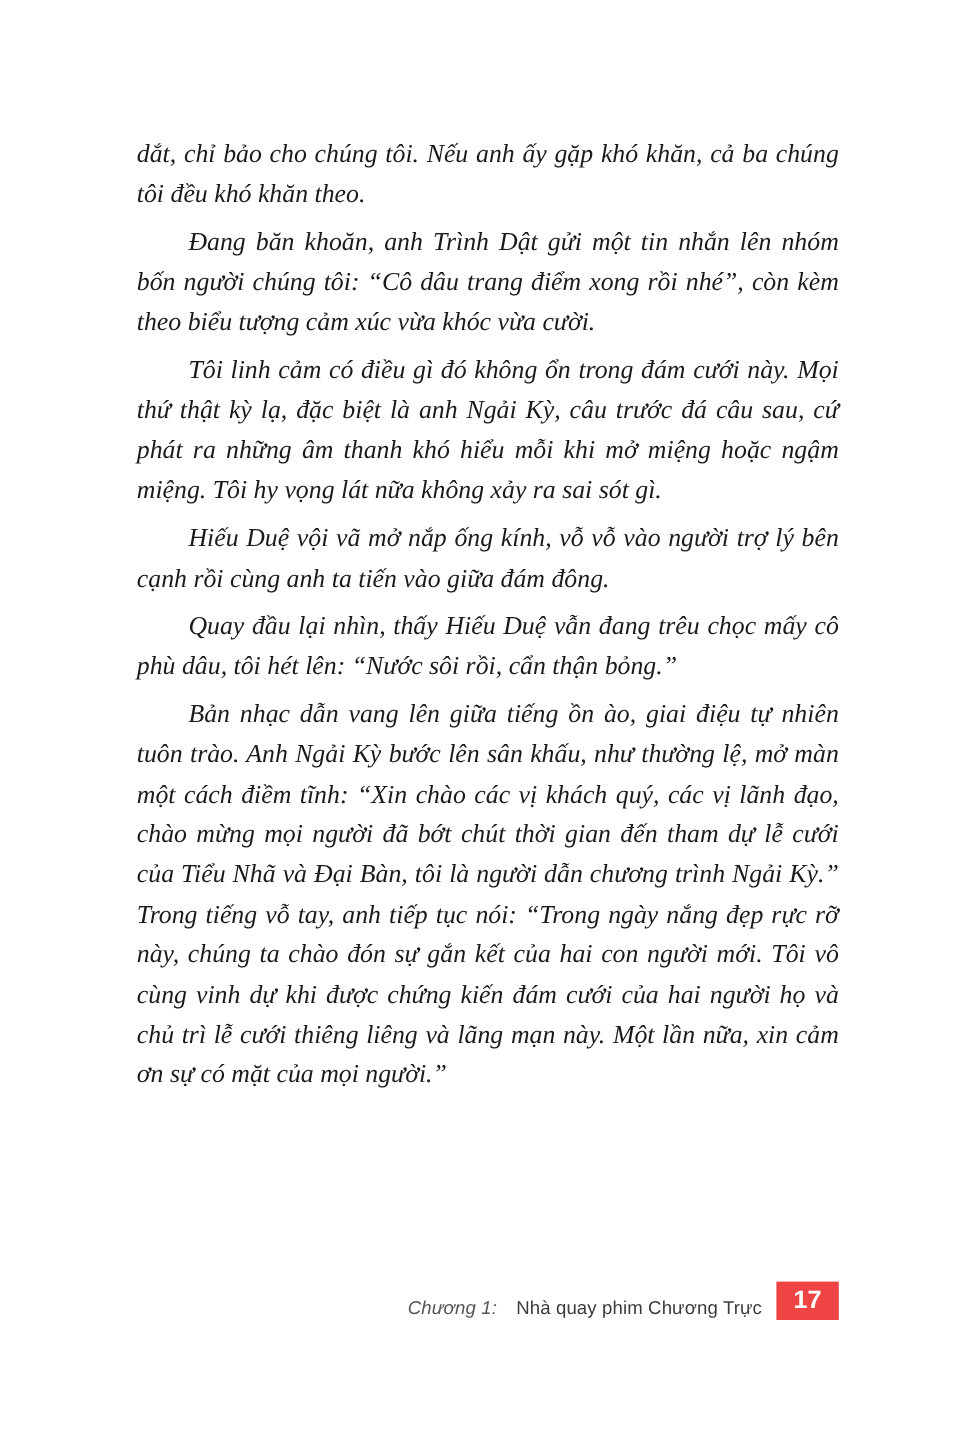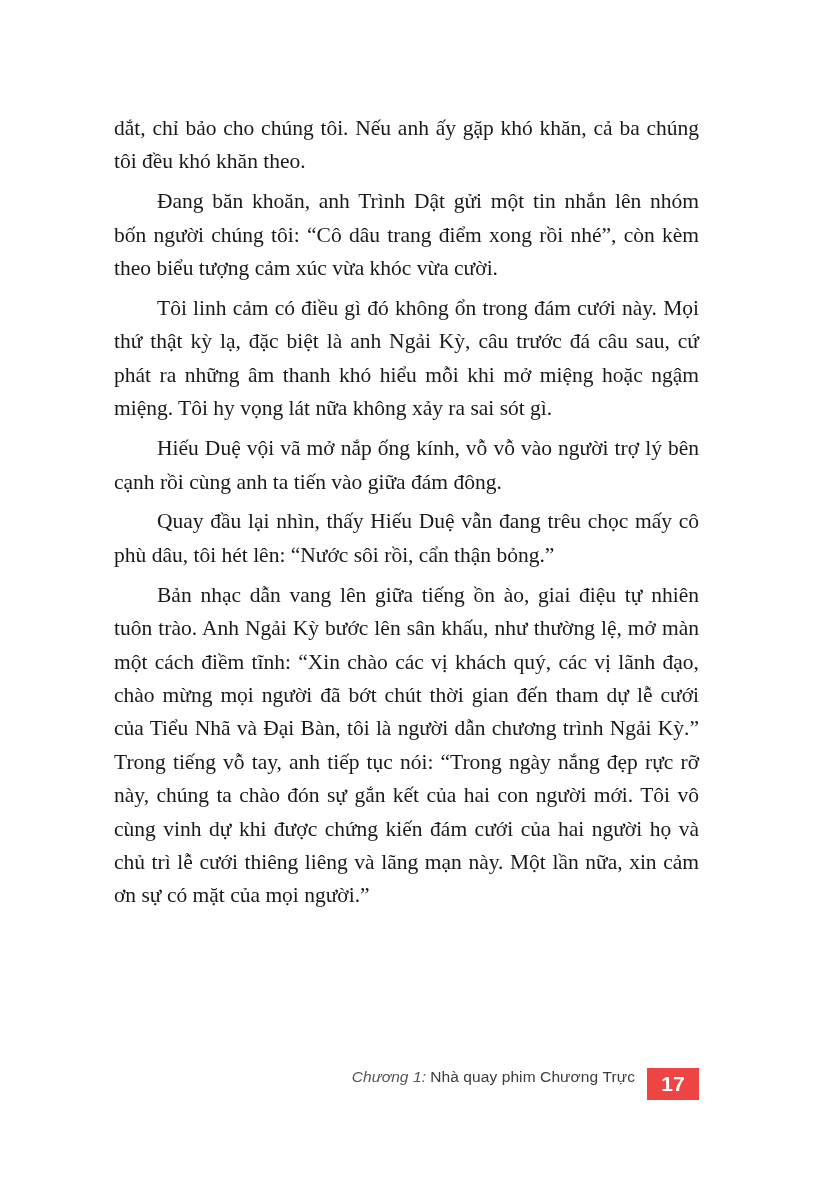--- a/index.html
+++ b/index.html
@@ -18,20 +18,21 @@
     position: relative;
     width: 813px;
     height: 1200px;
     box-sizing: border-box;
   }
   .content {
     position: absolute;
     left: 114px;
     top: 112px;
     width: 585px;
+    font-style: italic;
   }
   p.para {
     margin: 0 0 0.30em 0;
     font-size: 21.5px;
     line-height: 1.555;
     text-align: justify;
     text-justify: inter-word;
     text-indent: 0;
     hyphens: none;
   }
@@ -49,26 +50,27 @@
   .footer-inner {
     position: absolute;
     right: 114px;
     top: 0;
     display: flex;
     align-items: stretch;
     height: 32px;
   }
   .footer-text {
     display: flex;
-    align-items: flex-start;
+    align-items: flex-end;
     font-family: "Liberation Sans", sans-serif;
     font-size: 15.5px;
     color: #3b3b3b;
     padding-right: 12px;
     letter-spacing: 0.1px;
+    gap: 12px;
   }
   .footer-text .chap {
     font-style: italic;
     color: #555;
     margin-right: 4px;
   }
   .page-number-box {
     background: #ef4444;
     color: #ffffff;
     width: 52px;

